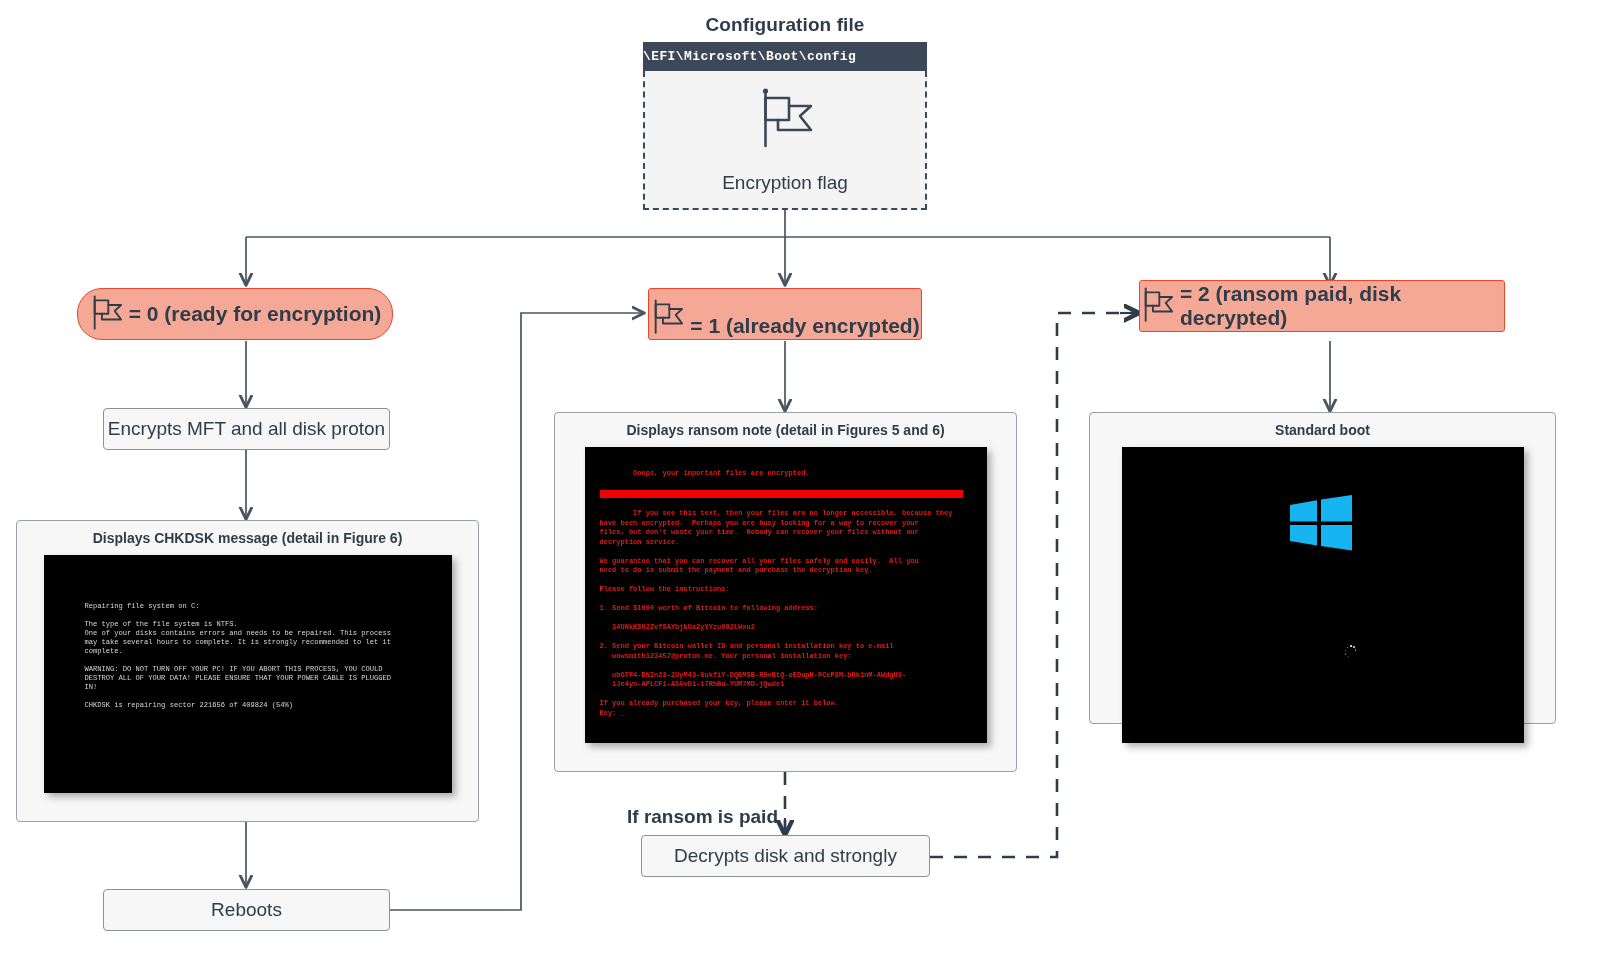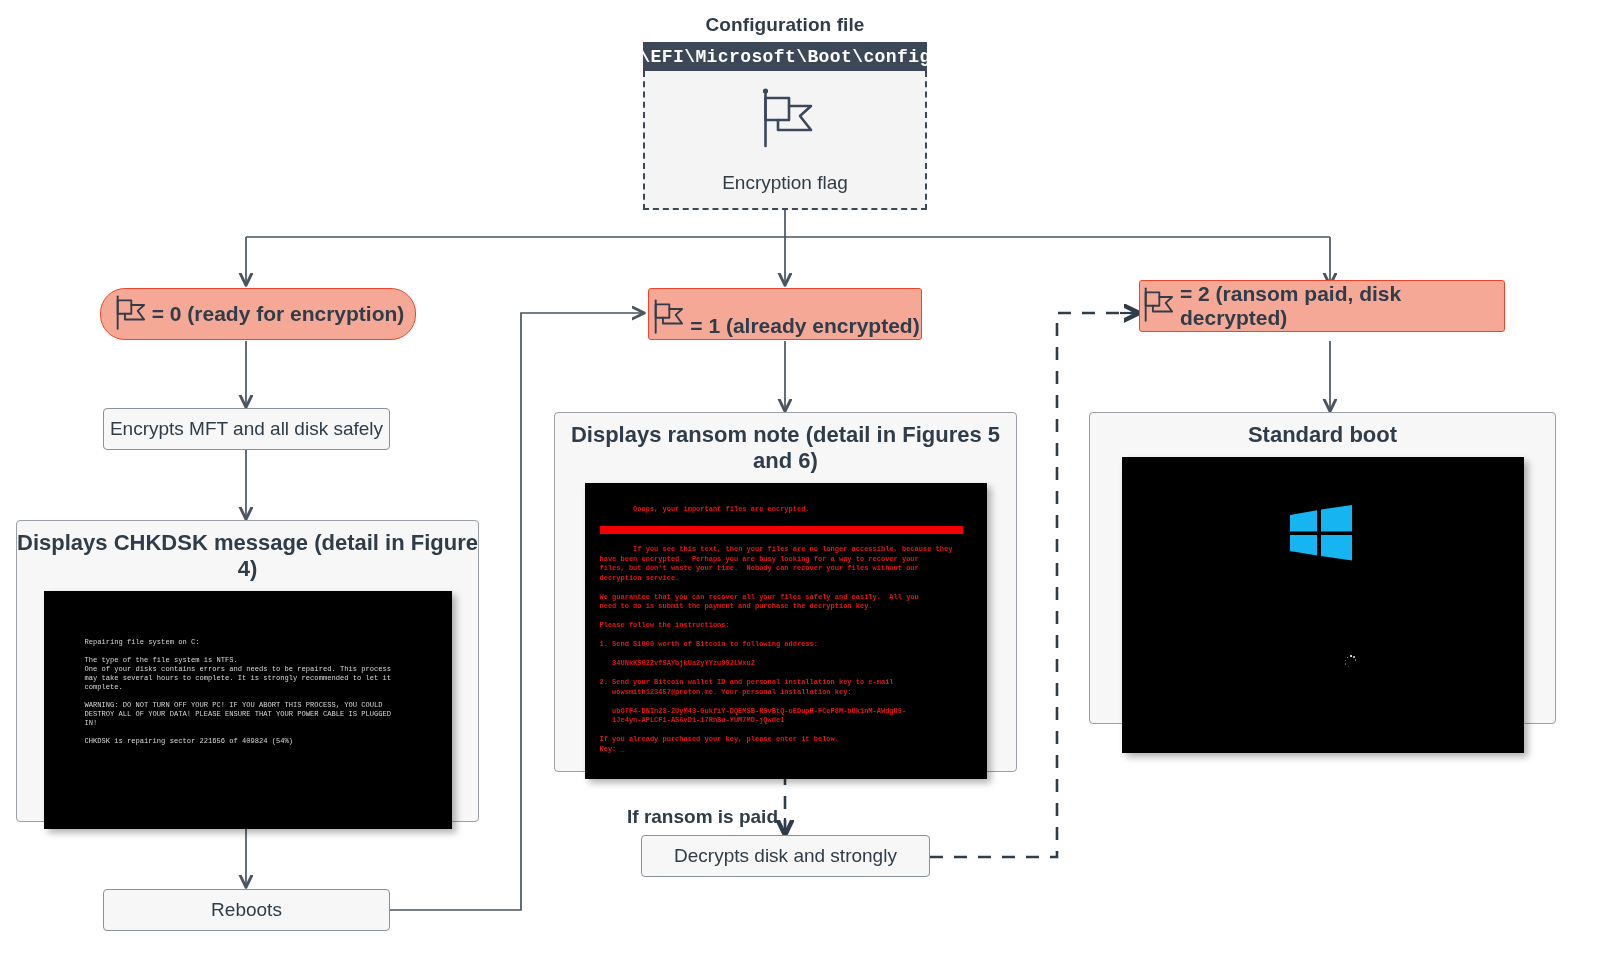--- a/index.html
+++ b/index.html
@@ -17,22 +17,22 @@
   
   .cap{
     font-size:19px;font-weight:700;color:#2e3d49;text-align:center;
     letter-spacing:.1px;
   }
 
   
   #config-group{left:643px;top:42px;width:284px;height:168px;}
   .cfg-header{
     height:29px;background:#3c4858;color:#ffffff;
-    font-family:"Liberation Mono", monospace;font-size:18px;font-weight:700;
-    display:flex;align-items:center;justify-content:center;
+    font-family:"Liberation Mono", monospace;font-size:13px;font-weight:700;
+    display:flex;align-items:center;justify-content:flex-start;
     letter-spacing:.4px;
   }
   .cfg-body{
     height:139px;box-sizing:border-box;
     background:#f4f4f4;
     border:2px dashed #3c4858;border-top:none;
     display:flex;flex-direction:column;align-items:center;justify-content:center;
     gap:20px;
   }
   .cfg-label{font-size:19px;font-weight:400;color:#2e3d49;}
@@ -66,21 +66,21 @@
 
   
   .panel{
     box-sizing:border-box;
     background:#f7f7f7;
     border:1.5px solid #9aa0a6;
     border-radius:4px;
     padding-top:9px;
   }
   .panel-title{
-    font-size:22px;font-weight:700;text-align:center;color:#2e3d49;
+    font-size:14px;font-weight:700;text-align:center;color:#2e3d49;
     margin-bottom:9px;
   }
   .screen{
     background:#000000;margin:0 auto;
     box-shadow:4px 4px 7px rgba(0,0,0,.30);
     position:relative;overflow:hidden;
   }
 
   
   .chk{
@@ -182,21 +182,21 @@
           <circle cx="9.5" cy="5" r="2.6" fill="#3c4858"></circle>
           <path d="M9.5,5 L9.5,60" stroke="#3c4858" stroke-width="2.6" fill="none" stroke-linecap="round"></path>
           <path d="M9.5,12 L33,12 L33,34 L9.5,34 Z" stroke="#3c4858" stroke-width="2.6" fill="none" stroke-linejoin="round"></path>
           <path d="M33,20 L55,20 L44,30 L55,44 L22,44 L22,34" stroke="#3c4858" stroke-width="2.6" fill="none" stroke-linejoin="round" stroke-linecap="round"></path>
         </svg>
       </span>
       <span class="cfg-label">Encryption flag</span>
     </div>
   </div>
 
-  <div class="abs state" style="left:100px;top:288px;width:316px;border-radius:25px;">
+  <div class="abs state" style="left:77px;top:288px;width:316px;border-radius:25px;">
     <span class="flag">
       <svg width="34" height="36" viewBox="0 0 58 62">
         <path d="M9.5,4 L9.5,60" stroke="#2e3d49" stroke-width="3.2" fill="none" stroke-linecap="round"></path>
         <path d="M9.5,11 L33,11 L33,34 L9.5,34 Z" stroke="#2e3d49" stroke-width="3.2" fill="none" stroke-linejoin="round"></path>
         <path d="M33,19 L55,19 L44,29 L55,44 L22,44 L22,34" stroke="#2e3d49" stroke-width="3.2" fill="none" stroke-linejoin="round" stroke-linecap="round"></path>
       </svg>
     </span>
     <span class="txt">= 0 (ready for encryption)</span>
   </div>
 
@@ -216,25 +216,25 @@
       <svg width="34" height="36" viewBox="0 0 58 62">
         <path d="M9.5,4 L9.5,60" stroke="#2e3d49" stroke-width="3.2" fill="none" stroke-linecap="round"></path>
         <path d="M9.5,11 L33,11 L33,34 L9.5,34 Z" stroke="#2e3d49" stroke-width="3.2" fill="none" stroke-linejoin="round"></path>
         <path d="M33,19 L55,19 L44,29 L55,44 L22,44 L22,34" stroke="#2e3d49" stroke-width="3.2" fill="none" stroke-linejoin="round" stroke-linecap="round"></path>
       </svg>
     </span>
     <span class="txt">= 2 (ransom paid, disk decrypted)</span>
   </div>
 
   <div class="abs plainbox" style="left:103px;top:408px;width:287px;">
-    <span>Encrypts MFT and all disk safely</span>
+    <span>Encrypts MFT and all disk proton</span>
   </div>
 
   <div class="abs panel" style="left:16px;top:520px;width:463px;height:302px;">
-    <div class="panel-title">Displays CHKDSK message (detail in Figure 4)</div>
+    <div class="panel-title">Displays CHKDSK message (detail in Figure 6)</div>
     <div class="screen" style="width:408px;height:238px;">
       <div class="chk">Repairing file system on C:
 
 The type of the file system is NTFS.
 One of your disks contains errors and needs to be repaired. This process
 may take several hours to complete. It is strongly recommended to let it
 complete.
 
 WARNING: DO NOT TURN OFF YOUR PC! IF YOU ABORT THIS PROCESS, YOU COULD
 DESTROY ALL OF YOUR DATA! PLEASE ENSURE THAT YOUR POWER CABLE IS PLUGGED

